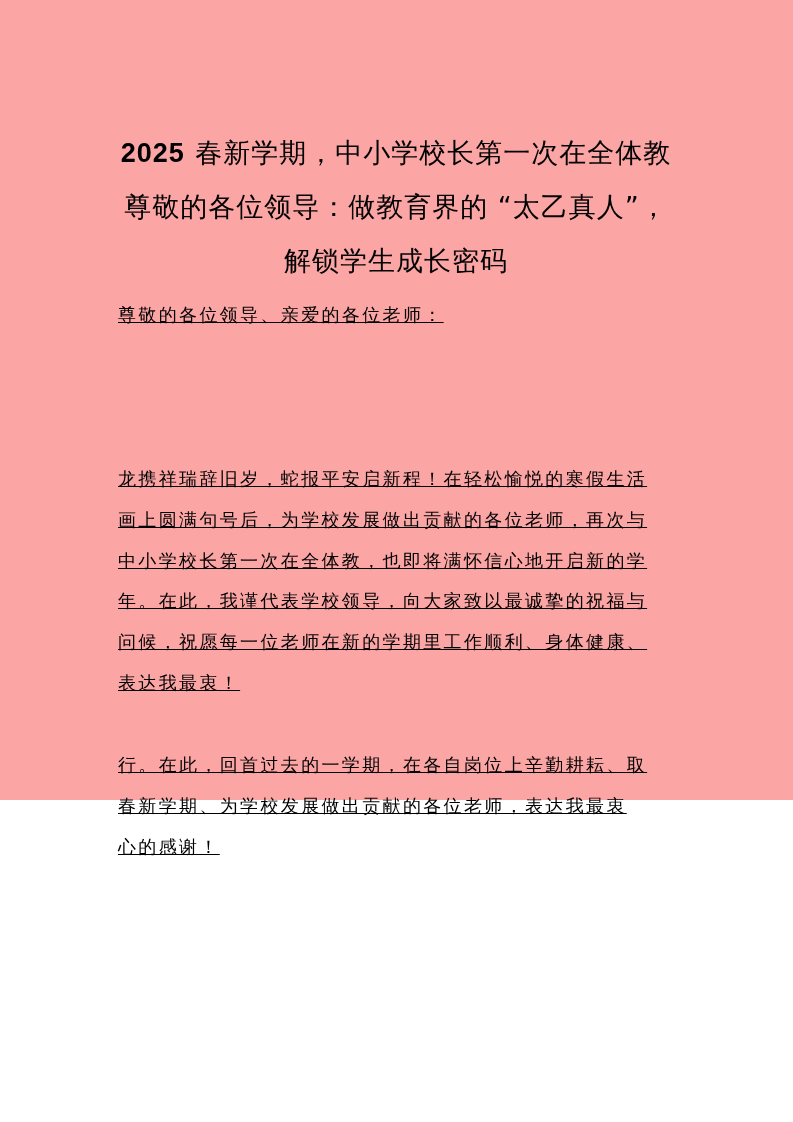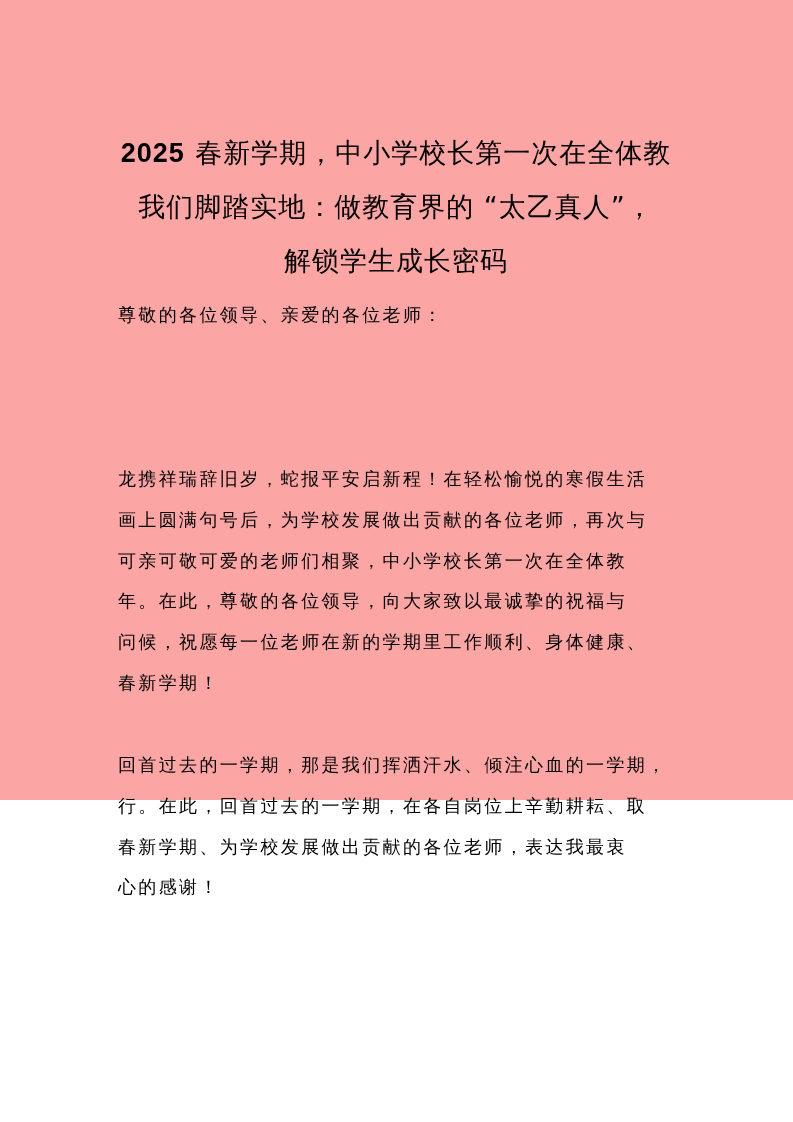--- a/index.html
+++ b/index.html
@@ -47,51 +47,51 @@
       font-weight: normal;
     }
     .body-text {
       position: absolute;
       left: 118px;
       width: 565px;
       font-size: 18px;
       line-height: 40.8px;
       letter-spacing: 2.35px;
       margin: 0;
+      text-decoration: underline;
     }
     .body-text .line {
       display: block;
       white-space: nowrap;
     }
   </style>
 </head>
 <body>
 
 <div class="page">
 
   <h1 class="title">
     <span class="line"><span class="num">2025</span> <span class="cjk">春新学期，中小学校长第一次在全体教</span></span>
-    <span class="line cjk">我们脚踏实地：做教育界的 “太乙真人”，</span>
+    <span class="line cjk">尊敬的各位领导：做教育界的 “太乙真人”，</span>
     <span class="line cjk">解锁学生成长密码</span>
   </h1>
 
   <p class="body-text" style="top:295px;">
     <span class="line">尊敬的各位领导、亲爱的各位老师：</span>
   </p>
 
 
   <p class="body-text" style="top:459px;">
     <span class="line">龙携祥瑞辞旧岁，蛇报平安启新程！在轻松愉悦的寒假生活</span>
     <span class="line">画上圆满句号后，为学校发展做出贡献的各位老师，再次与</span>
-    <span class="line">可亲可敬可爱的老师们相聚，中小学校长第一次在全体教</span>
-    <span class="line">年。在此，尊敬的各位领导，向大家致以最诚挚的祝福与</span>
+    <span class="line">中小学校长第一次在全体教，也即将满怀信心地开启新的学</span>
+    <span class="line">年。在此，我谨代表学校领导，向大家致以最诚挚的祝福与</span>
     <span class="line">问候，祝愿每一位老师在新的学期里工作顺利、身体健康、</span>
-    <span class="line">春新学期！</span>
+    <span class="line">表达我最衷！</span>
   </p>
 
   <p class="body-text" style="top:745px;">
-    <span class="line">回首过去的一学期，那是我们挥洒汗水、倾注心血的一学期，</span>
     <span class="line">行。在此，回首过去的一学期，在各自岗位上辛勤耕耘、取</span>
     <span class="line">春新学期、为学校发展做出贡献的各位老师，表达我最衷</span>
     <span class="line">心的感谢！</span>
   </p>
 
 </div>
 
 </body></html>

